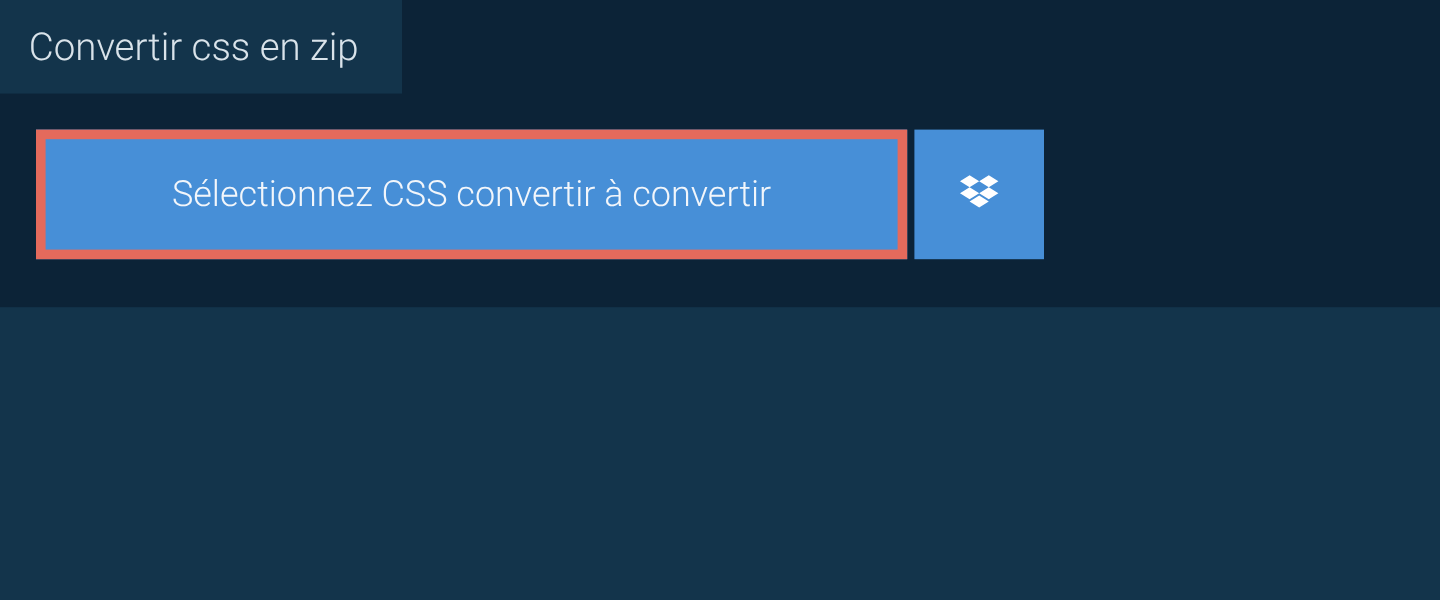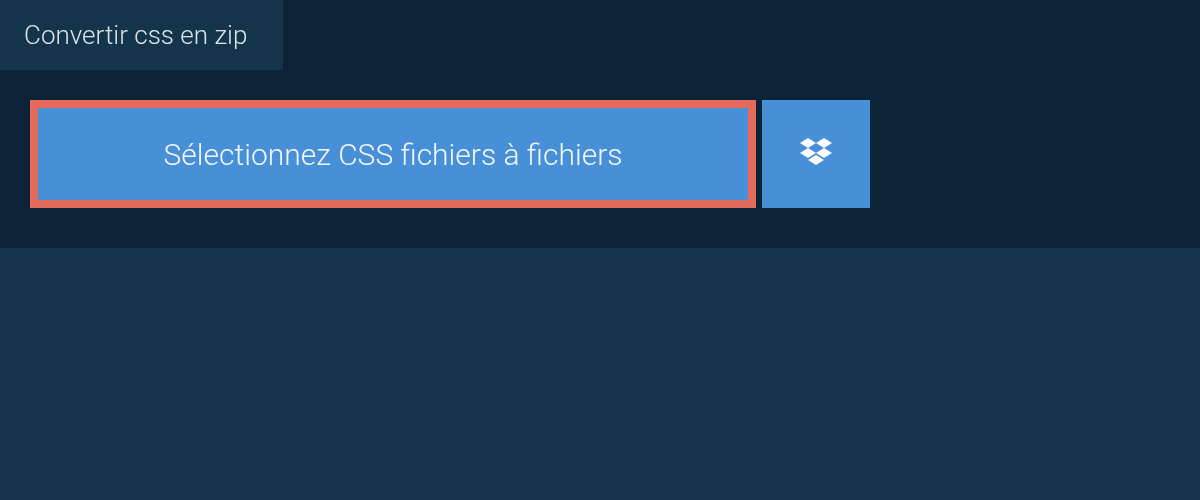--- a/index.html
+++ b/index.html
@@ -12,21 +12,21 @@
     }
     .panel {
       background: #0c2337;
       width: 100%;
       padding-bottom: 40px;
     }
     .tab {
       display: inline-block;
       background: #13344b;
       color: #d9e3ea;
-      font-size: 26px;
+      font-size: 32px;
       font-weight: 300;
       padding: 20px 36px 20px 24px;
     }
     .button-row {
       display: flex;
       margin: 30px 0 0 30px;
       width: 840px;
       gap: 6px;
     }
     .select-button {
@@ -59,21 +59,21 @@
   </style>
 </head>
 <body>
 
 <div class="panel">
   <div class="tab">
     <span>Convertir css en zip</span>
   </div>
   <div class="button-row">
     <div class="select-button">
-      <span>Sélectionnez CSS fichiers à fichiers</span>
+      <span>Sélectionnez CSS convertir à convertir</span>
     </div>
     <div class="dropbox-button">
       <svg viewBox="0 0 40 40">
         <path d="M12 4 L20 9 L12 14 L4 9 Z M28 4 L36 9 L28 14 L20 9 Z M4 19 L12 14 L20 19 L12 24 Z M20 19 L28 14 L36 19 L28 24 Z M12 26 L20 21 L28 26 L20 31 Z"></path>
       </svg>
     </div>
   </div>
 </div>
 
 </body></html>

